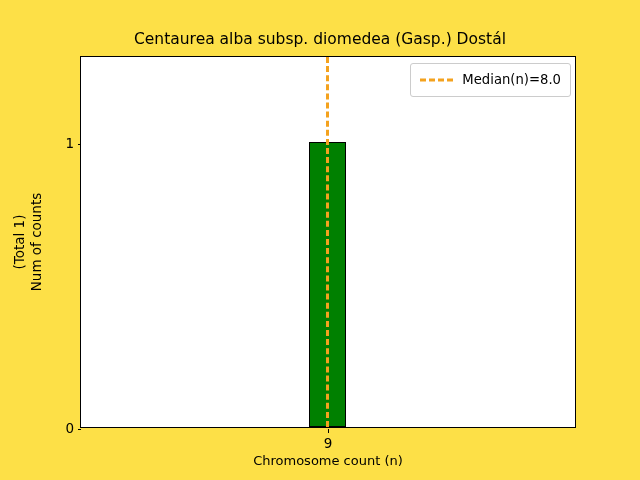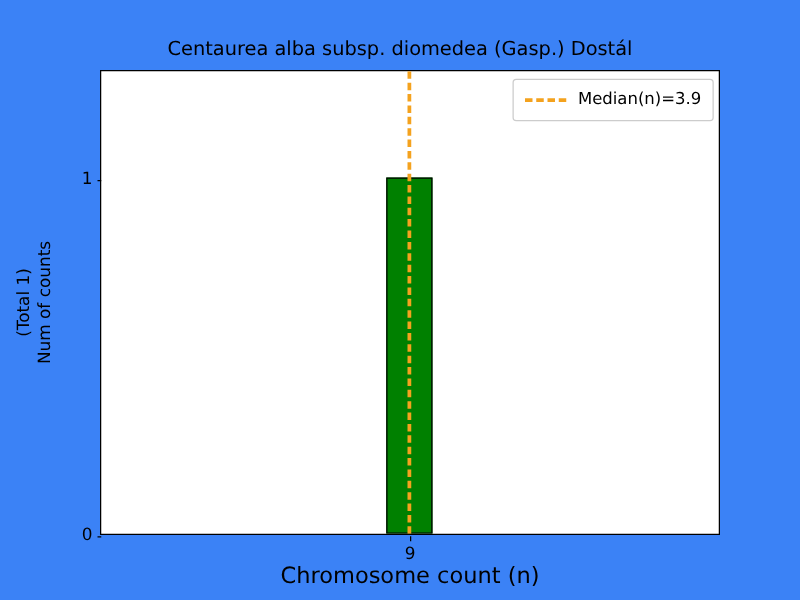--- a/index.html
+++ b/index.html
@@ -12,21 +12,21 @@
     height: 480px;
     font-family: "DejaVu Sans", sans-serif;
     color: #000000;
     overflow: hidden;
   }
 
   #figure {
     position: relative;
     width: 640px;
     height: 480px;
-    background: #3b82f6;
+    background: #fde047;
   }
 
   
   #chart-title {
     position: absolute;
     left: 0;
     top: 30px;
     width: 640px;
     text-align: center;
     font-size: 15.5px;
@@ -128,21 +128,21 @@
   }
   #xtick-9 { left: 247px; }
 
   
   #xlabel {
     position: absolute;
     left: 80px;
     top: 453px;
     width: 496px;
     text-align: center;
-    font-size: 18px;
+    font-size: 13px;
     line-height: 15px;
     white-space: nowrap;
   }
 
   #ylabel-wrap {
     position: absolute;
     left: 0px;
     top: 56px;
     width: 56px;
     height: 372px;
@@ -235,21 +235,21 @@
     </div>
 
     <div class="xtick" id="xtick-9">
       <span class="xtick-mark"></span>
       <span class="xtick-label">9</span>
     </div>
 
     <div id="legend">
       <div class="legend-row">
         <span class="legend-marker dashed"></span>
-        <span class="legend-text">Median(n)=3.9</span>
+        <span class="legend-text">Median(n)=8.0</span>
       </div>
     </div>
 
   </div>
 
   <div id="xlabel">Chromosome count (n)</div>
 
 </div>
 
 </body></html>

